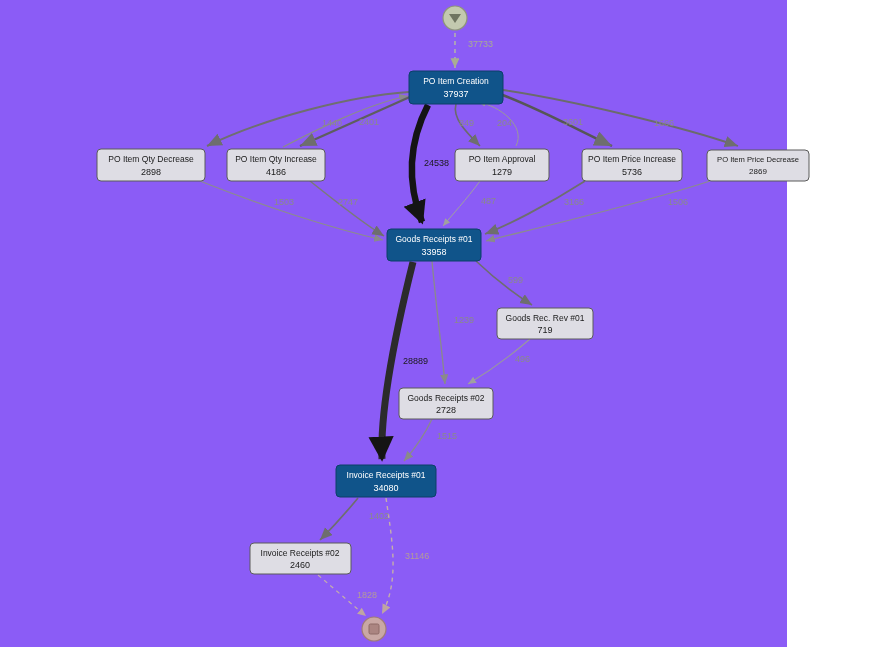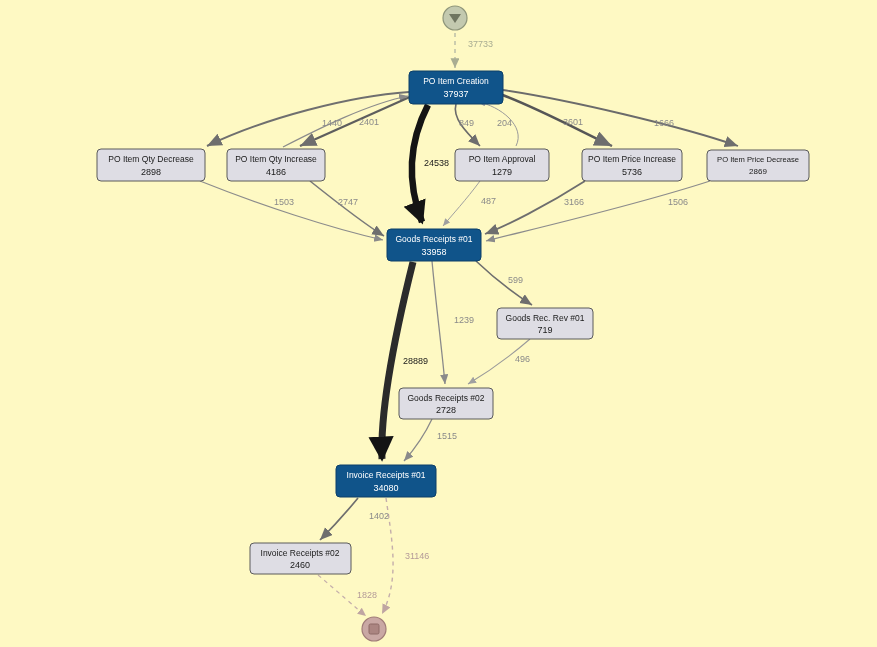--- a/index.html
+++ b/index.html
@@ -1,18 +1,18 @@
 <!DOCTYPE html>
 <html><head>
 <meta charset="utf-8">
 <style>
   html,body{margin:0;padding:0;background:#ffffff;}
   body{width:877px;height:647px;overflow:hidden;
        font-family:"Liberation Sans","DejaVu Sans",sans-serif;}
-  #canvas{position:relative;width:877px;height:647px;background:#fef9c3;}
+  #canvas{position:relative;width:787px;height:647px;background:#8b5cf6;}
   svg#graph{position:absolute;left:0;top:0;width:877px;height:647px;}
 
   .edge-path{fill:none;stroke-linecap:butt;}
   .edge-label{font-size:9px;fill:#8a8a8a;dominant-baseline:middle;}
   .edge-label.start-end{fill:#a9ad92;}
   .edge-label.end-flow{fill:#b49b99;}
   .edge-label.black{fill:#1a1a1a;}
 
   .node-box{}
   .node-rect{rx:4;ry:4;}

